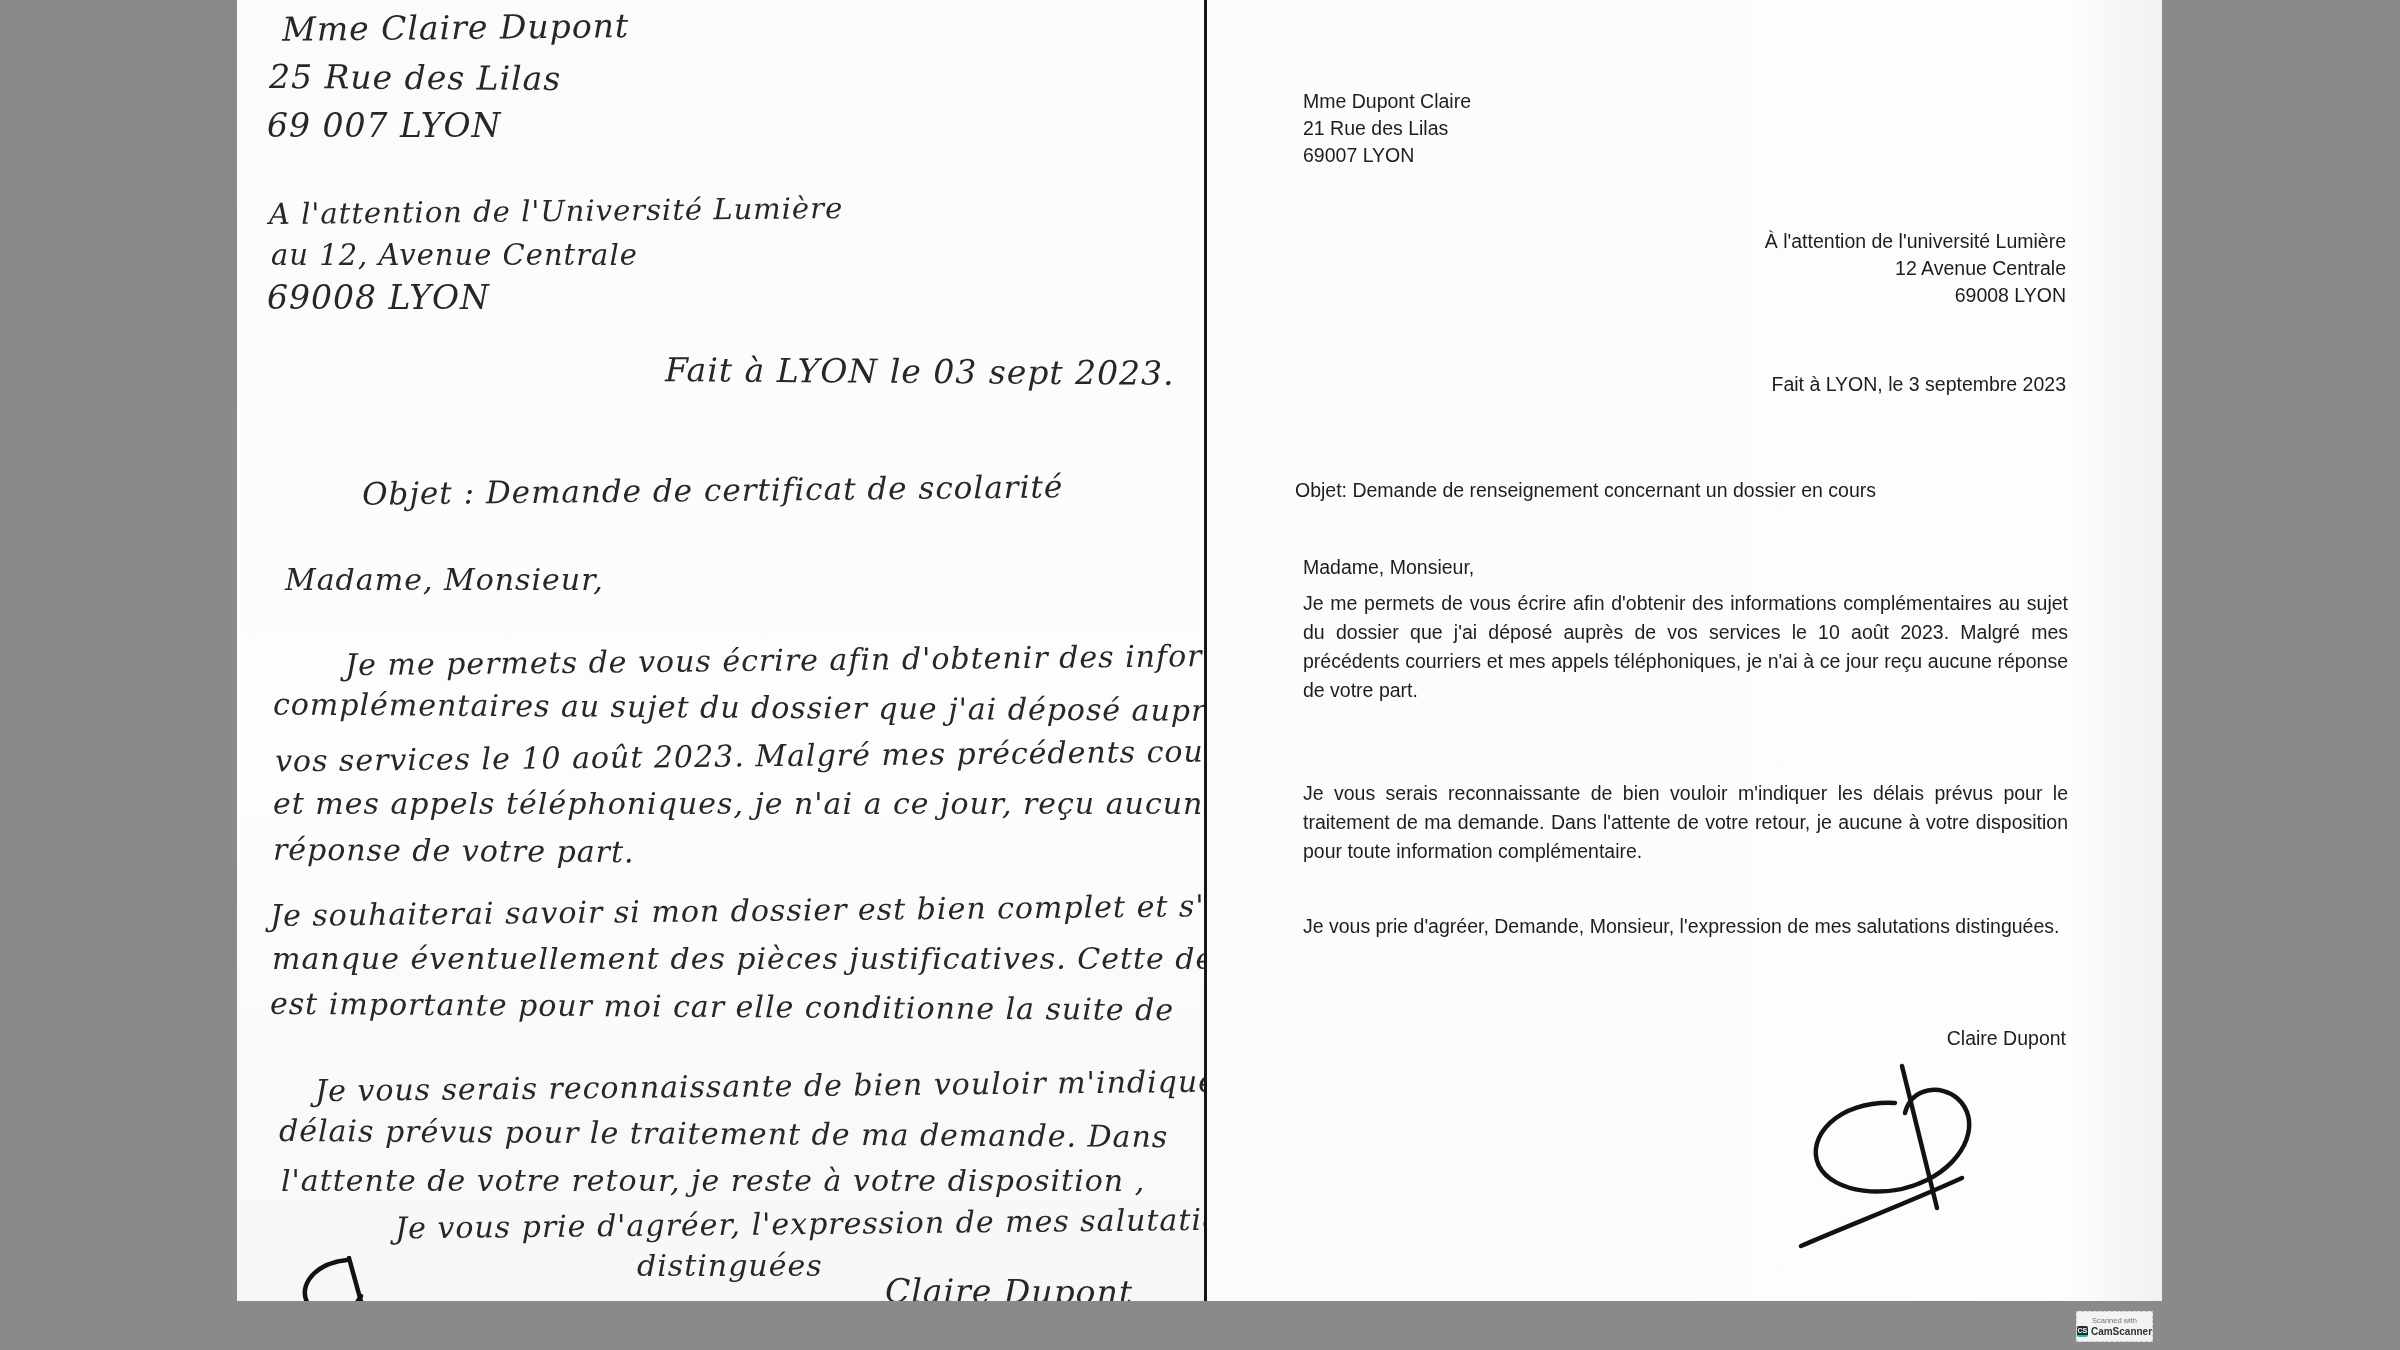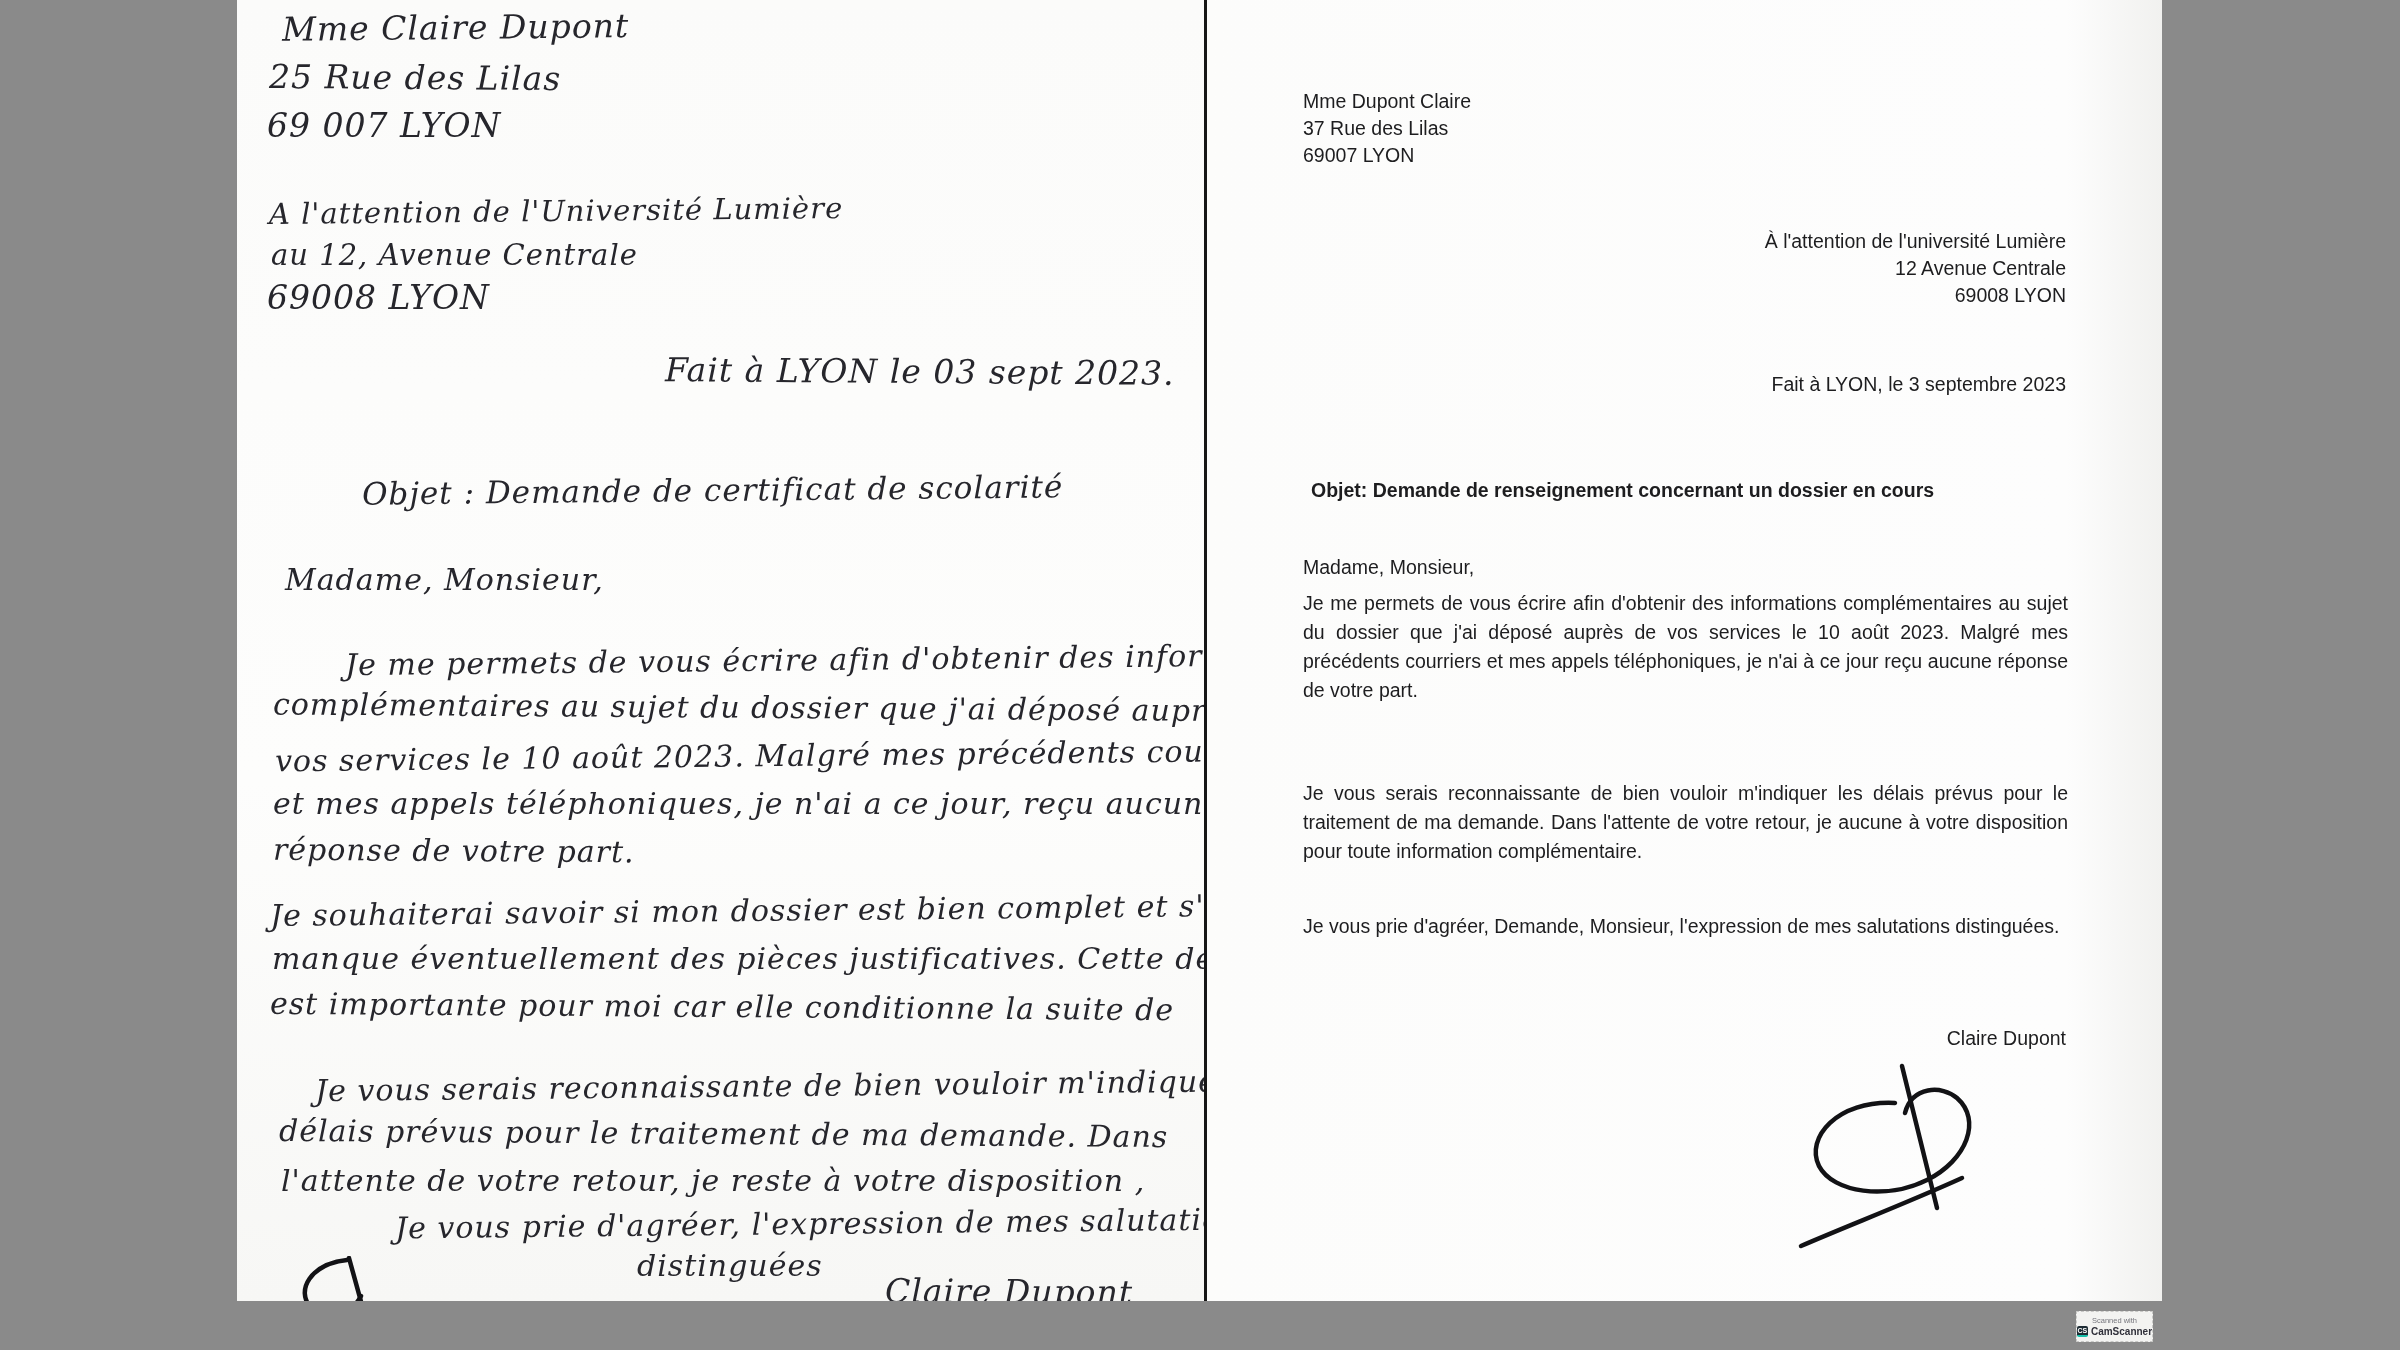--- a/index.html
+++ b/index.html
@@ -115,33 +115,33 @@
 
     <div class="hw hw-lg tilt2" style="left:648px; top:1272px;">Claire Dupont</div>
   </div>
 
   <div id="divider"></div>
 
   <div class="page" id="page-right">
 
     <div class="tp tp-block" style="left:96px; top:88px;">
       <div>Mme Dupont Claire</div>
-      <div>37 Rue des Lilas</div>
+      <div>21 Rue des Lilas</div>
       <div>69007 LYON</div>
     </div>
 
     <div class="tp tp-right tp-block" style="right:96px; top:228px;">
       <div>À l'attention de l'université Lumière</div>
       <div>12 Avenue Centrale</div>
       <div>69008 LYON</div>
     </div>
 
     <div class="tp tp-right" style="right:96px; top:362px;margin-top:8px;">Fait à LYON, le 3 septembre 2023</div>
 
-    <div class="tp" style="left:104px; top:476px;font-weight:bold;">Objet: Demande de renseignement concernant un dossier en cours</div>
+    <div class="tp" style="left:88px; top:476px;">Objet: Demande de renseignement concernant un dossier en cours</div>
 
     <div class="tp" style="left:96px; top:553px;">Madame, Monsieur,</div>
 
     <div class="tp tp-par" style="left:96px; top:589px;">Je me permets de vous écrire afin d'obtenir des informations complémentaires au sujet du dossier que j'ai déposé auprès de vos services le 10 août 2023. Malgré mes précédents courriers et mes appels téléphoniques, je n'ai à ce jour reçu aucune réponse de votre part.</div>
     <div class="tp tp-par" style="left:96px; top:779px;">Je vous serais reconnaissante de bien vouloir m'indiquer les délais prévus pour le traitement de ma demande. Dans l'attente de votre retour, je aucune à votre disposition pour toute information complémentaire.</div>
 
     <div class="tp" style="left:96px; top:912px;">Je vous prie d'agréer, Demande, Monsieur, l'expression de mes salutations distinguées.</div>
 
     <div class="tp tp-right" style="right:96px; top:1024px;">Claire Dupont</div>
 

